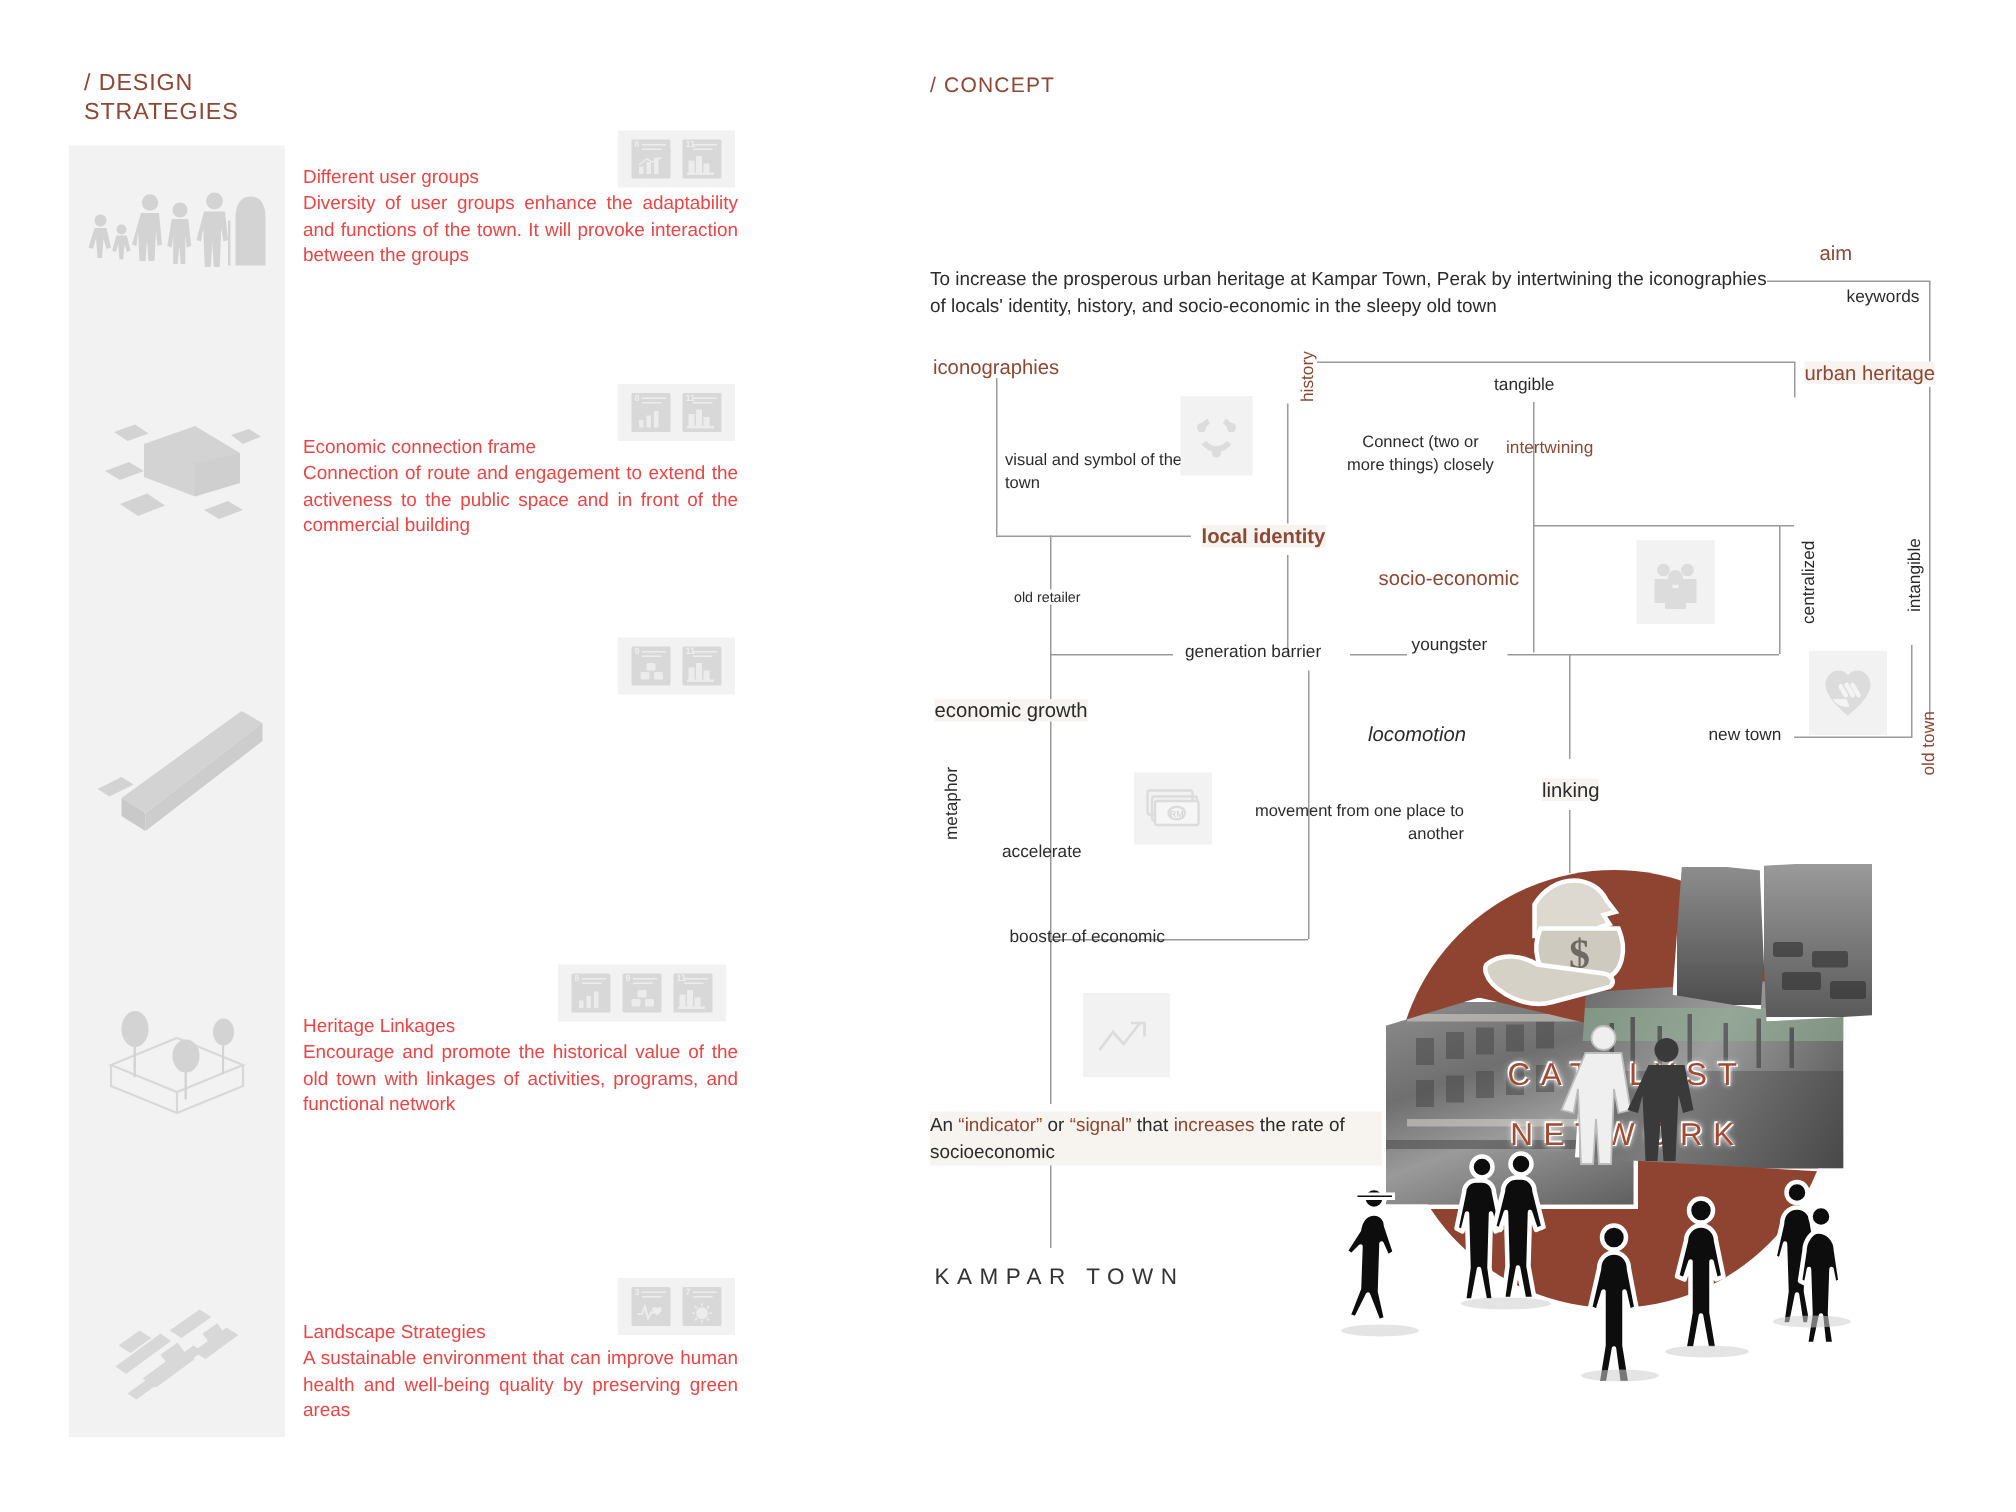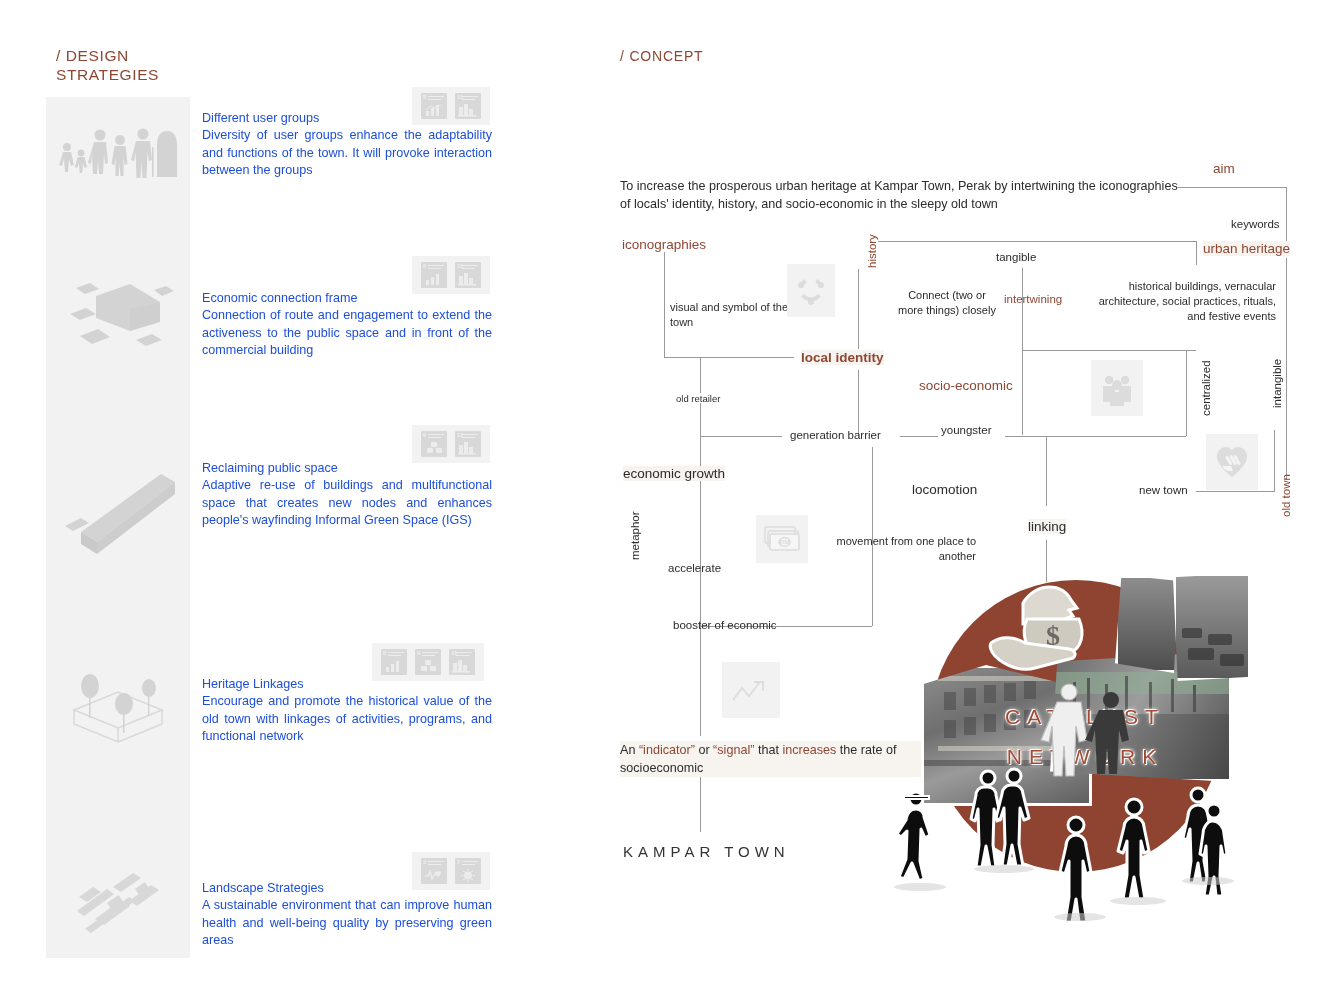--- a/index.html
+++ b/index.html
@@ -16,21 +16,21 @@
   .hl{background:#f7f3ef;}
 
   
   #left-title{left:56px;top:46px;font-size:15.5px;letter-spacing:.6px;
      color:#8e4733;line-height:19px;}
   #strategy-panel{left:46px;top:97px;width:144px;height:861px;background:#f2f2f2;}
 
   .strat-img{position:absolute;left:46px;width:144px;
      display:flex;align-items:center;justify-content:center;}
   .strat-text{position:absolute;left:202px;width:290px;font-size:12.6px;
-     line-height:17.4px;color:#1d4ed8;text-align:justify;}
+     line-height:17.4px;color:#ef4444;text-align:justify;}
   .strat-text .hdr{display:block;text-align:left;}
   .sdg-strip{position:absolute;background:#f2f2f2;display:flex;
      align-items:center;justify-content:center;gap:8px;padding:6px 9px;}
   .sdg{width:26px;height:26px;background:#d8d8d8;border-radius:1px;
      position:relative;overflow:hidden;}
   .sdg .num{position:absolute;left:2px;top:1px;font-size:6px;color:#eee;font-weight:bold;}
   .sdg .ln{position:absolute;background:#ededed;height:1.3px;}
   .sdg .gl{position:absolute;opacity:.85;}
 
   
@@ -202,24 +202,20 @@
         <i class="ln" style="left:7px;top:6px;width:13px"></i>
       <svg class="gl" style="left:3px;top:10px" width="20" height="14" viewBox="0 0 20 14">
         <g fill="#f0f0f0">
             <rect x="1" y="4" width="4" height="9"></rect>
             <rect x="6" y="1" width="4" height="12"></rect>
             <rect x="11" y="6" width="4" height="7"></rect>
             <rect x="0" y="12" width="18" height="1.6"></rect>
           </g>
       </svg>
     </div>
-  </div>
-  <div class="strat-text" style="top:460px;">
-    <span class="hdr">Reclaiming public space</span>
-    <span>Adaptive re-use of buildings and multifunctional space that creates new nodes and enhances people's wayfinding Informal Green Space (IGS)</span>
   </div>
 
   <div class="strat-img" style="top:650px;height:100px;">
     <svg width="128" height="96" viewBox="0 0 128 96">
       <g stroke="#d8d8d8" fill="none" stroke-width="1.4">
         <path d="M20 58L64 40l44 18-44 18z"></path>
           <path d="M20 58v14l44 18V76M108 58v14L64 90"></path>
       </g>
       <g fill="#d3d3d3">
         <ellipse cx="36" cy="34" rx="9" ry="12"></ellipse>
@@ -340,38 +336,37 @@
   <div class="ln-v" style="left:1022px;top:268px;height:167px;"></div>
   <div class="ln-h" style="left:1022px;top:350px;width:174px;"></div>
   <div class="ln-h" style="left:1005px;top:436px;width:181px;"></div>
   <div class="ln-v" style="left:1046px;top:436px;height:70px;"></div>
   <div class="ln-v" style="left:1046px;top:540px;height:42px;"></div>
   <div class="ln-v" style="left:1186px;top:350px;height:86px;"></div>
   <div class="ln-h" style="left:1196px;top:491px;width:78px;"></div>
   <div class="ln-v" style="left:1274px;top:430px;height:62px;"></div>
 
   <div class="node big accent abs" style="left:1213px;top:161px;">aim</div>
-  <div class="node mid abs" style="left:1231px;top:218px;">keywords</div>
+  <div class="node mid abs" style="left:1231px;top:192px;">keywords</div>
   <div class="node big accent hl abs" style="left:1203px;top:241px;">urban heritage</div>
   <div class="node big accent abs" style="left:622px;top:237px;">iconographies</div>
   <div class="node mid abs" style="left:996px;top:233px;margin-top:18px;">tangible</div>
   <div class="node mid accent abs vert" style="left:866px;top:268px;transform:rotate(-90deg);">history</div>
   <div class="node abs" style="left:670px;top:300px;width:120px;font-size:11px;line-height:15px;white-space:normal;">visual and symbol of the town</div>
   <div class="node abs" style="left:896px;top:288px;width:102px;font-size:11px;line-height:15px;white-space:normal;text-align:center;">Connect (two or more things) closely</div>
   <div class="node mid accent abs" style="left:1004px;top:293px;">intertwining</div>
-  <div class="node abs" style="left:1088px;top:279px;width:188px;font-size:11px;line-height:15px;white-space:normal;text-align:right;">historical buildings, vernacular architecture, social practices, rituals, and festive events</div>
   <div class="node big accent hl abs" style="left:801px;top:350px;font-weight:bold;">local identity</div>
   <div class="node big accent abs" style="left:919px;top:378px;">socio-economic</div>
   <div class="node mid abs vert" style="left:1200px;top:416px;transform:rotate(-90deg);">centralized</div>
   <div class="node mid abs vert" style="left:1271px;top:408px;transform:rotate(-90deg);">intangible</div>
   <div class="node small abs" style="left:676px;top:393px;">old retailer</div>
   <div class="node mid abs" style="left:790px;top:429px;">generation barrier</div>
   <div class="node mid abs" style="left:941px;top:424px;">youngster</div>
   <div class="node big hl abs" style="left:623px;top:466px;">economic growth</div>
-  <div class="node big abs" style="left:912px;top:482px;">locomotion</div>
+  <div class="node big abs" style="left:912px;top:482px;font-style:italic;">locomotion</div>
   <div class="node mid abs" style="left:1139px;top:484px;">new town</div>
   <div class="node mid accent abs vert" style="left:1280px;top:517px;transform:rotate(-90deg);">old town</div>
   <div class="node mid abs vert" style="left:629px;top:560px;transform:rotate(-90deg);">metaphor</div>
   <div class="node big hl abs" style="left:1028px;top:519px;">linking</div>
   <div class="node mid abs" style="left:668px;top:562px;text-align:center;">accelerate</div>
   <div class="node abs" style="left:836px;top:534px;width:140px;font-size:11px;line-height:15px;white-space:normal;text-align:right;">movement from one place to another</div>
   <div class="node mid abs" style="left:673px;top:619px;">booster of economic</div>
 
   <div class="dgicon" style="left:787px;top:264px;width:48px;height:53px;">
     <svg width="34" height="34" viewBox="0 0 34 34">

